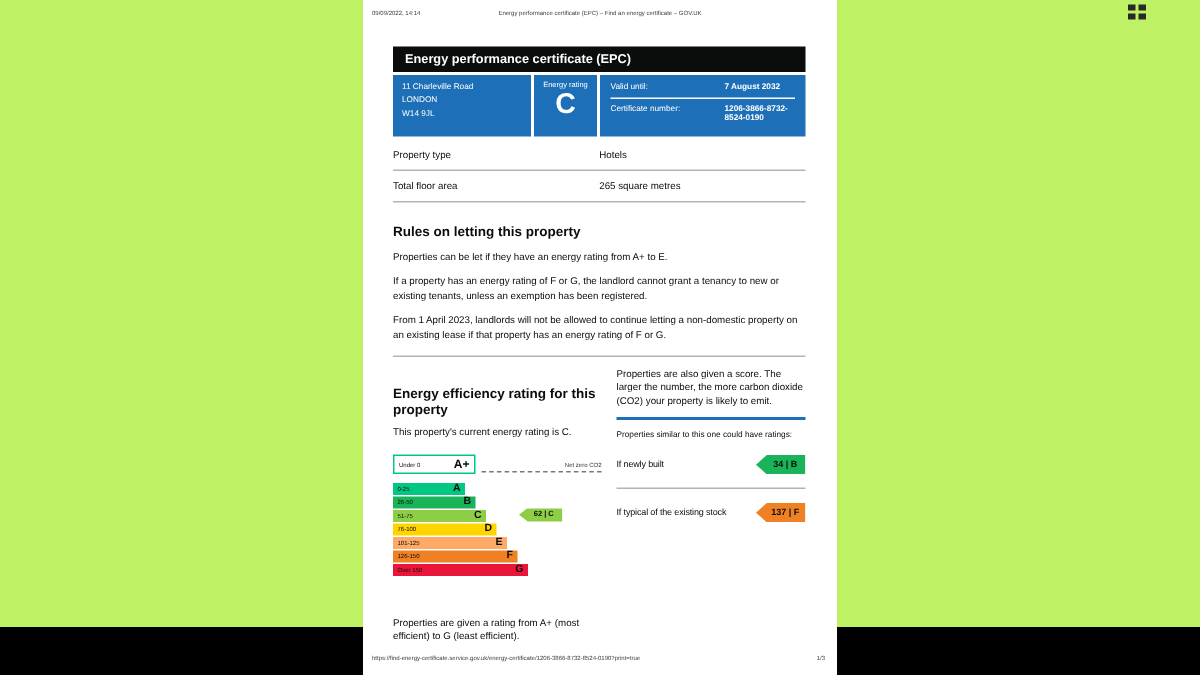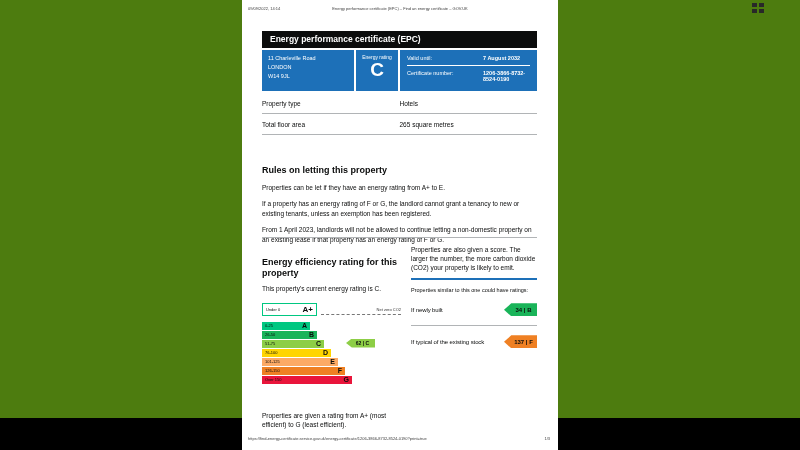--- a/index.html
+++ b/index.html
@@ -1,38 +1,38 @@
 <!DOCTYPE html>
 <html><head>
 <meta charset="utf-8">
 <style>
   html,body{margin:0;padding:0;}
   body{width:800px;height:450px;overflow:hidden;background:#000;font-family:"Liberation Sans",sans-serif;}
-  .stage{position:relative;width:800px;height:418px;background:#4d7c0f;}
+  .stage{position:relative;width:800px;height:418px;background:#bef264;}
   .viewer-icon{position:absolute;left:752px;top:3px;width:14px;height:11px;display:grid;grid-template-columns:5px 5px;grid-auto-rows:4px;gap:2px;cursor:pointer;}
   .viewer-icon span{background:#282828;display:block;}
   .page{position:absolute;left:242px;top:0;width:316px;height:450px;background:#fff;color:#0b0c0c;}
   .meta-date{position:absolute;top:6px;left:6px;font-size:4px;color:#3c3c3c;}
   .meta-title{position:absolute;top:6px;left:0;width:100%;text-align:center;font-size:4px;color:#3c3c3c;}
   .title-bar{position:absolute;top:31px;left:20px;right:21px;height:17px;background:#0b0c0c;color:#fff;font-size:8.5px;font-weight:bold;line-height:17px;padding-left:8px;box-sizing:border-box;}
   .blue-row{position:absolute;top:50px;left:20px;right:21px;height:41px;display:flex;gap:2px;}
   .blue-row>div{background:#1d70b8;color:#fff;box-sizing:border-box;}
   .addr{flex:0 0 92px;padding:4px 6px;font-size:5.5px;line-height:1.6;}
   .rating-box{flex:0 0 42px;text-align:center;padding-top:4px;}
   .rating-label{font-size:5px;}
   .rating-value{font-size:19px;font-weight:bold;line-height:1.05;}
   .validity{flex:1;padding:5px 7px;font-size:5.5px;}
   .vrow{display:flex;align-items:baseline;}
   .vlabel{flex:0 0 76px;}
   .vvalue{font-weight:bold;}
   .vdivider{border-top:1px solid #fff;margin:4px 0;}
   .prop-table{position:absolute;top:93px;left:20px;right:21px;font-size:6.5px;}
   .prow{display:flex;border-bottom:1px solid #b1b4b6;padding:7px 0 6px;}
   .prow .plabel{flex:0 0 50%;}
-  h2{font-size:9px;font-weight:bold;margin:16px 0 8px;color:#0b0c0c;}
+  h2{font-size:9px;font-weight:bold;margin:0 0 8px;color:#0b0c0c;}
   .rules{position:absolute;top:149px;left:20px;right:21px;}
   .rules p{font-size:6.5px;line-height:1.45;margin:0 0 7px;}
   .sec-divider{position:absolute;top:237px;left:20px;right:21px;border-top:1px solid #b1b4b6;}
   .two-col{position:absolute;top:245px;left:20px;right:21px;display:flex;}
   .col-left{flex:0 0 141px;margin-right:8px;}
   .col-right{flex:1;min-width:0;}
   .col-left h2{margin:12px 0 6px;line-height:1.2;}
   .current-note{font-size:6.5px;margin:0 0 11px;}
   .chart{position:relative;height:84px;margin-bottom:24px;}
   .aplus{position:absolute;top:0;left:0;width:55px;height:13px;border:1px solid #00c781;box-sizing:border-box;display:flex;align-items:center;padding:0 3px;background:#fff;}

